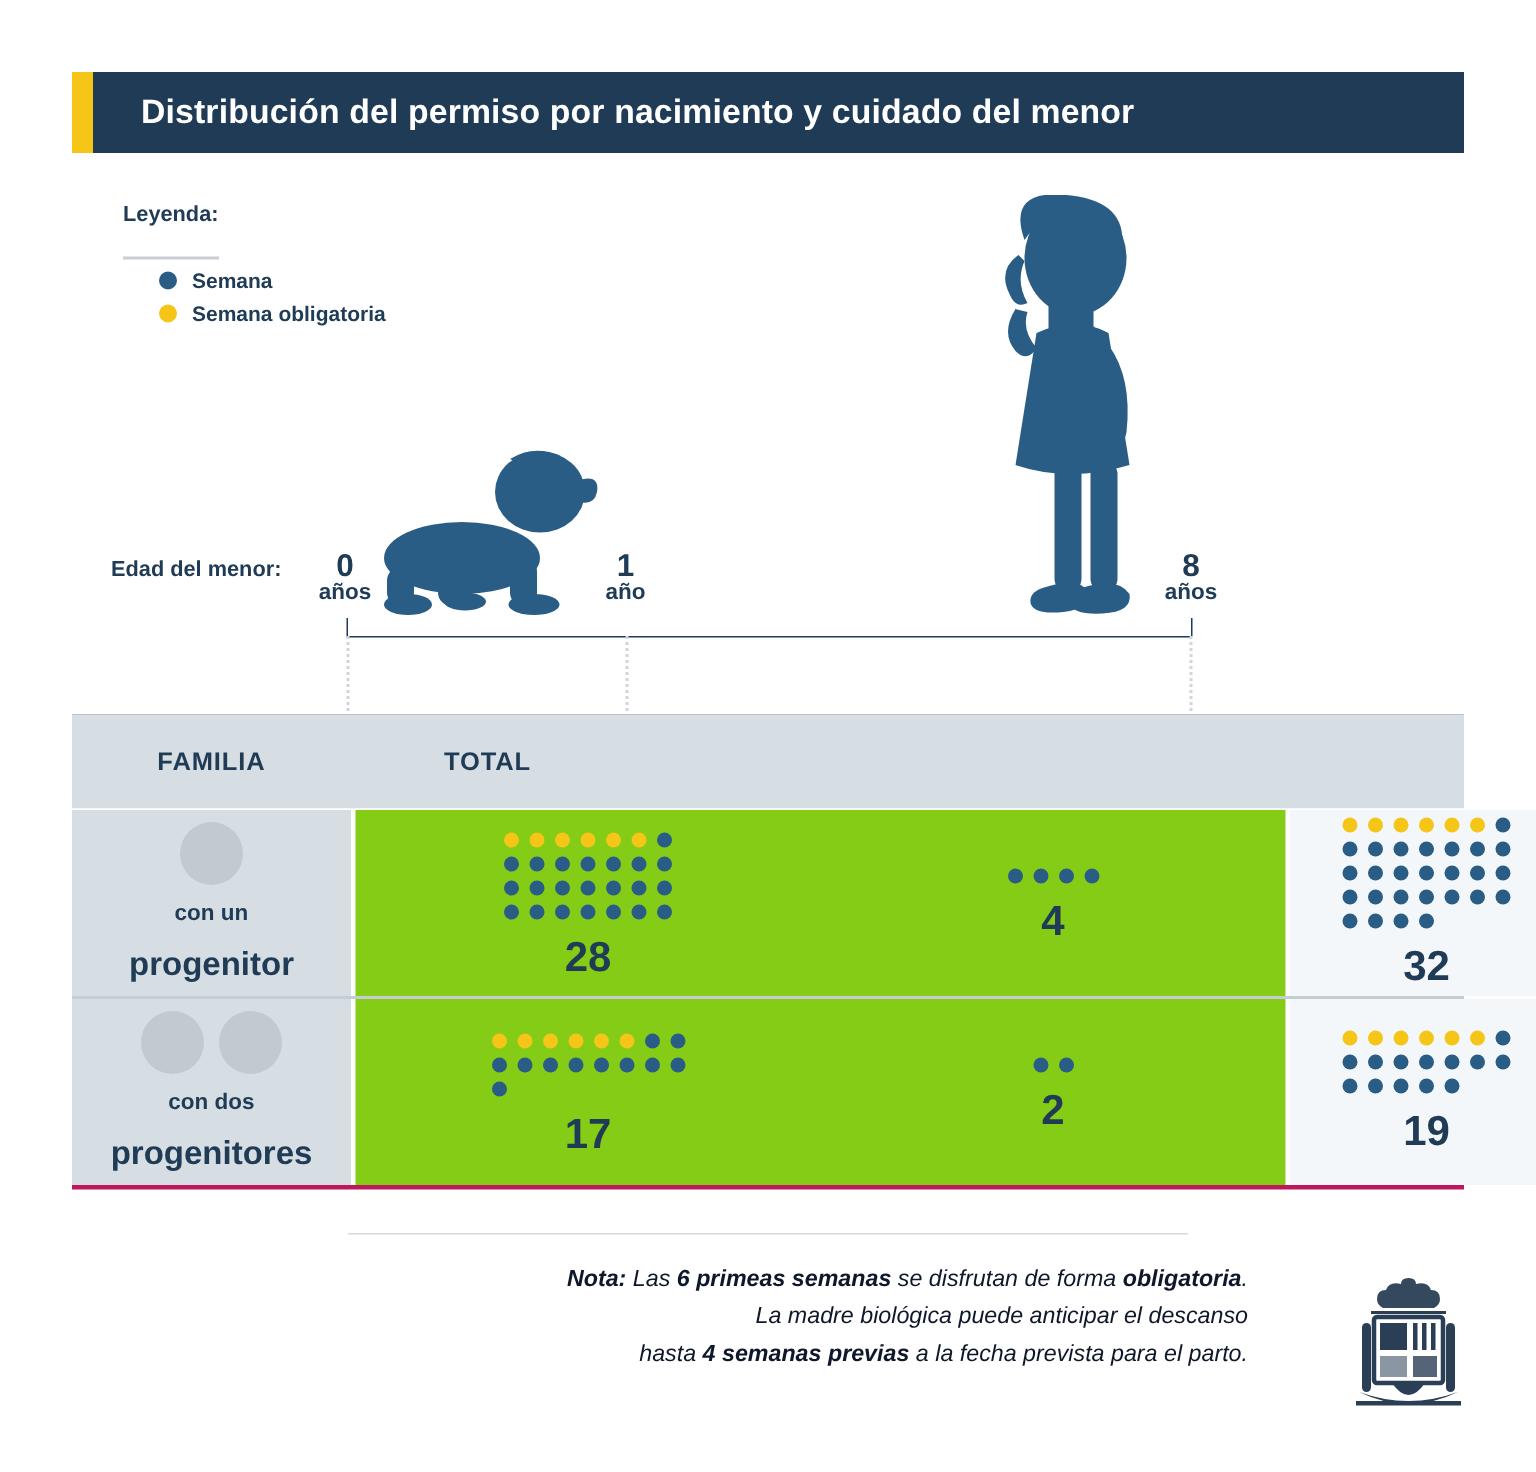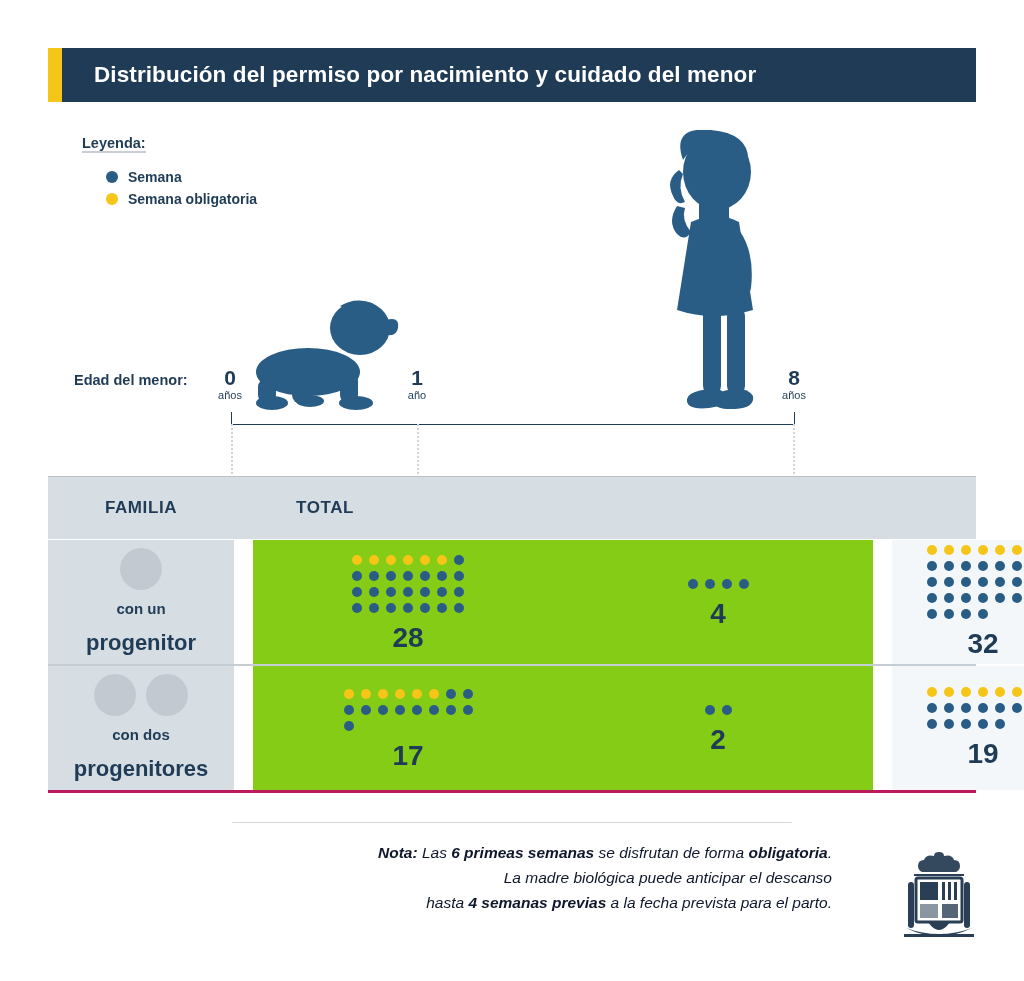--- a/index.html
+++ b/index.html
@@ -48,22 +48,21 @@
     position: absolute;
     left: 82px;
     top: 134px;
   }
   .legend-title {
     font-size: 14.5px;
     font-weight: bold;
     color: #1f3b55;
     border-bottom: 2px solid #c9ced4;
     display: inline-block;
-    padding-bottom: 0;
-    margin-bottom: 10px;
+    padding-bottom: 20px;
   }
   .legend-row {
     display: flex;
     align-items: center;
     margin-top: 6px;
     margin-left: 24px;
   }
   .legend-dot {
     width: 12px; height: 12px; border-radius: 50%;
     margin-right: 10px;
@@ -87,22 +86,22 @@
     position: absolute;
     text-align: center;
     width: 60px;
   }
   .tick .num {
     font-size: 21px;
     font-weight: bold;
     line-height: 20px;
   }
   .tick .unit {
-    font-size: 11px;
-    font-weight: normal;
+    font-size: 15px;
+    font-weight: bold;
     line-height: 14px;
   }
   #tick0 { left: 200px; top: 368px; }
   #tick1 { left: 387px; top: 368px; }
   #tick8 { left: 764px; top: 368px; }
 
   .axis-line {
     position: absolute;
     left: 231px;
     top: 424px;
@@ -155,21 +154,20 @@
   }
   .col-familia { flex: 0 0 186px; font-size: 17px; }
   .col-semanas { flex: 1; font-size: 17.5px; }
   .col-total   { flex: 0 0 182px; font-size: 17px; }
   .thead .col-semanas { border-left: 3px solid #ffffff; border-right: 3px solid #ffffff; }
 
   .trow {
     display: flex;
     min-height: 124px;
     border-top: 1px solid #ffffff;
-    gap: 16px;
   }
   .trow + .trow { border-top: 2px solid #c4ccd4; }
   .cell-familia {
     flex: 0 0 186px;
     background: #d6dde3;
     display: flex;
     flex-direction: column;
     align-items: center;
     justify-content: center;
     padding: 8px 4px 12px;

